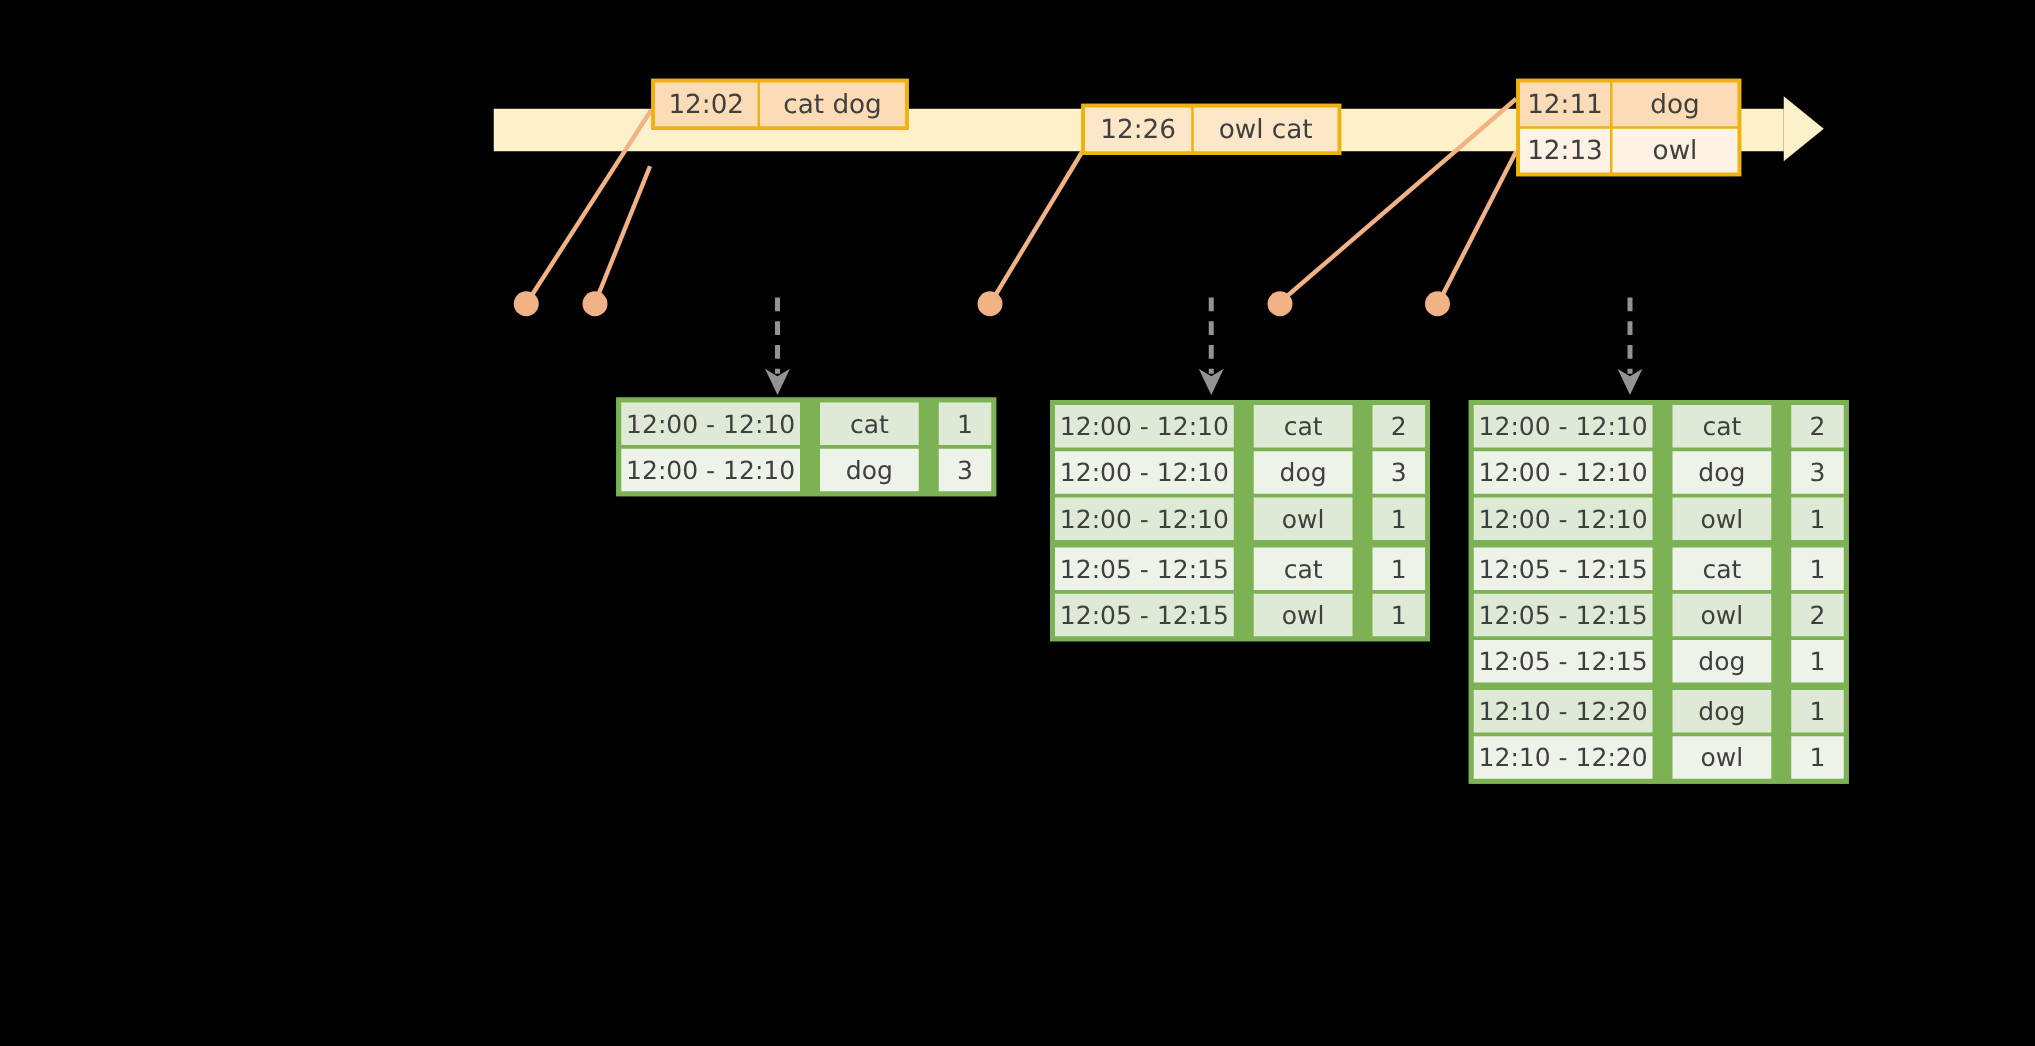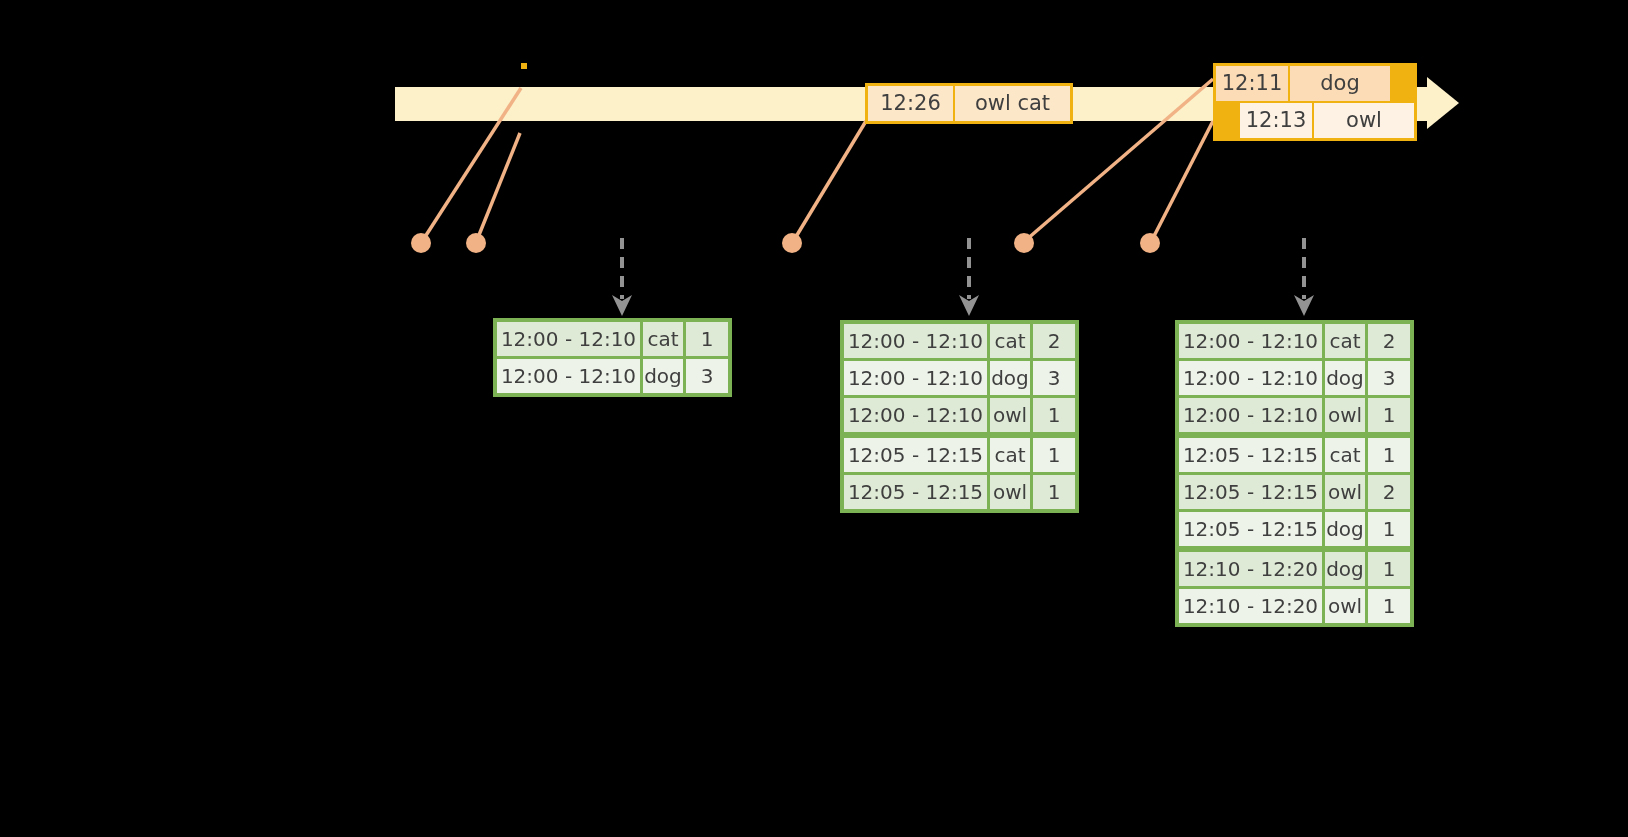--- a/index.html
+++ b/index.html
@@ -41,30 +41,30 @@
   .erow:nth-child(odd)  .ecell{background:var(--event-row-dark);}
   .erow:nth-child(even) .ecell{background:var(--event-row-light);}
   .etable.single .ecell{background:var(--event-row-mid);}
   
   .rtable{
     position:absolute;
     background:var(--result-border);
     border:4px solid var(--result-border);
     display:flex;flex-direction:column;gap:3px;
   }
-  .rrow{display:flex;gap:3px;}
+  .rrow{display:flex;gap:16px;}
   .rrow.group-start{margin-top:3px;}
   .rcell{
     height:34px;line-height:34px;text-align:center;
     font-size:20px;color:var(--text);
   }
   .rrow:nth-child(odd)  .rcell{background:var(--result-row-tint);}
   .rrow:nth-child(even) .rcell{background:var(--result-row-light);}
   .c-window{width:143px;}
-  .c-word{width:40px;}
+  .c-word{width:79px;}
   .c-count{width:42px;}
 </style>
 </head>
 <body>
 
 <div class="canvas">
 
   <div class="tl-body"></div>
   <div class="tl-head"></div>
 
@@ -87,34 +87,38 @@
       <line class="trig" x1="622" y1="238" x2="622" y2="299" stroke-width="4" stroke-dasharray="11 8" stroke="#939393"></line>
       <polygon class="trig-head" points="612,295 622,301 632,295 622,316" fill="#939393"></polygon>
       <line class="trig" x1="969" y1="238" x2="969" y2="299" stroke-width="4" stroke-dasharray="11 8" stroke="#939393"></line>
       <polygon class="trig-head" points="959,295 969,301 979,295 969,316" fill="#939393"></polygon>
       <line class="trig" x1="1304" y1="238" x2="1304" y2="299" stroke-width="4" stroke-dasharray="11 8" stroke="#939393"></line>
       <polygon class="trig-head" points="1294,295 1304,301 1314,295 1304,316" fill="#939393"></polygon>
     </g>
   </svg>
 
   <div class="etable" id="etable-0" style="left:521px;top:63px">
+      <div class="erow">
+        <div class="ecell" style="width: 82px;">12:02</div>
+        <div class="ecell" style="width: 116px;">cat dog</div>
+      </div>
     </div>
   <div class="etable single" id="etable-1" style="left:865px;top:83px">
       <div class="erow">
         <div class="ecell" style="width: 85px;">12:26</div>
         <div class="ecell" style="width: 115px;">owl cat</div>
       </div>
     </div>
   <div class="etable" id="etable-2" style="left:1213px;top:63px">
       <div class="erow">
         <div class="ecell" style="width: 72px;">12:11</div>
         <div class="ecell" style="width: 100px;">dog</div>
       </div>
       <div class="erow">
-        <div class="ecell" style="width: 72px; margin-left: 24px;">12:13</div>
+        <div class="ecell" style="width: 72px;">12:13</div>
         <div class="ecell" style="width: 100px;">owl</div>
       </div>
     </div>
 
   <div class="rtable" id="rtable-0" style="left:493px;top:318px">
       <div class="rrow">
         <div class="rcell c-window">12:00 - 12:10</div>
         <div class="rcell c-word">cat</div>
         <div class="rcell c-count">1</div>
       </div>

